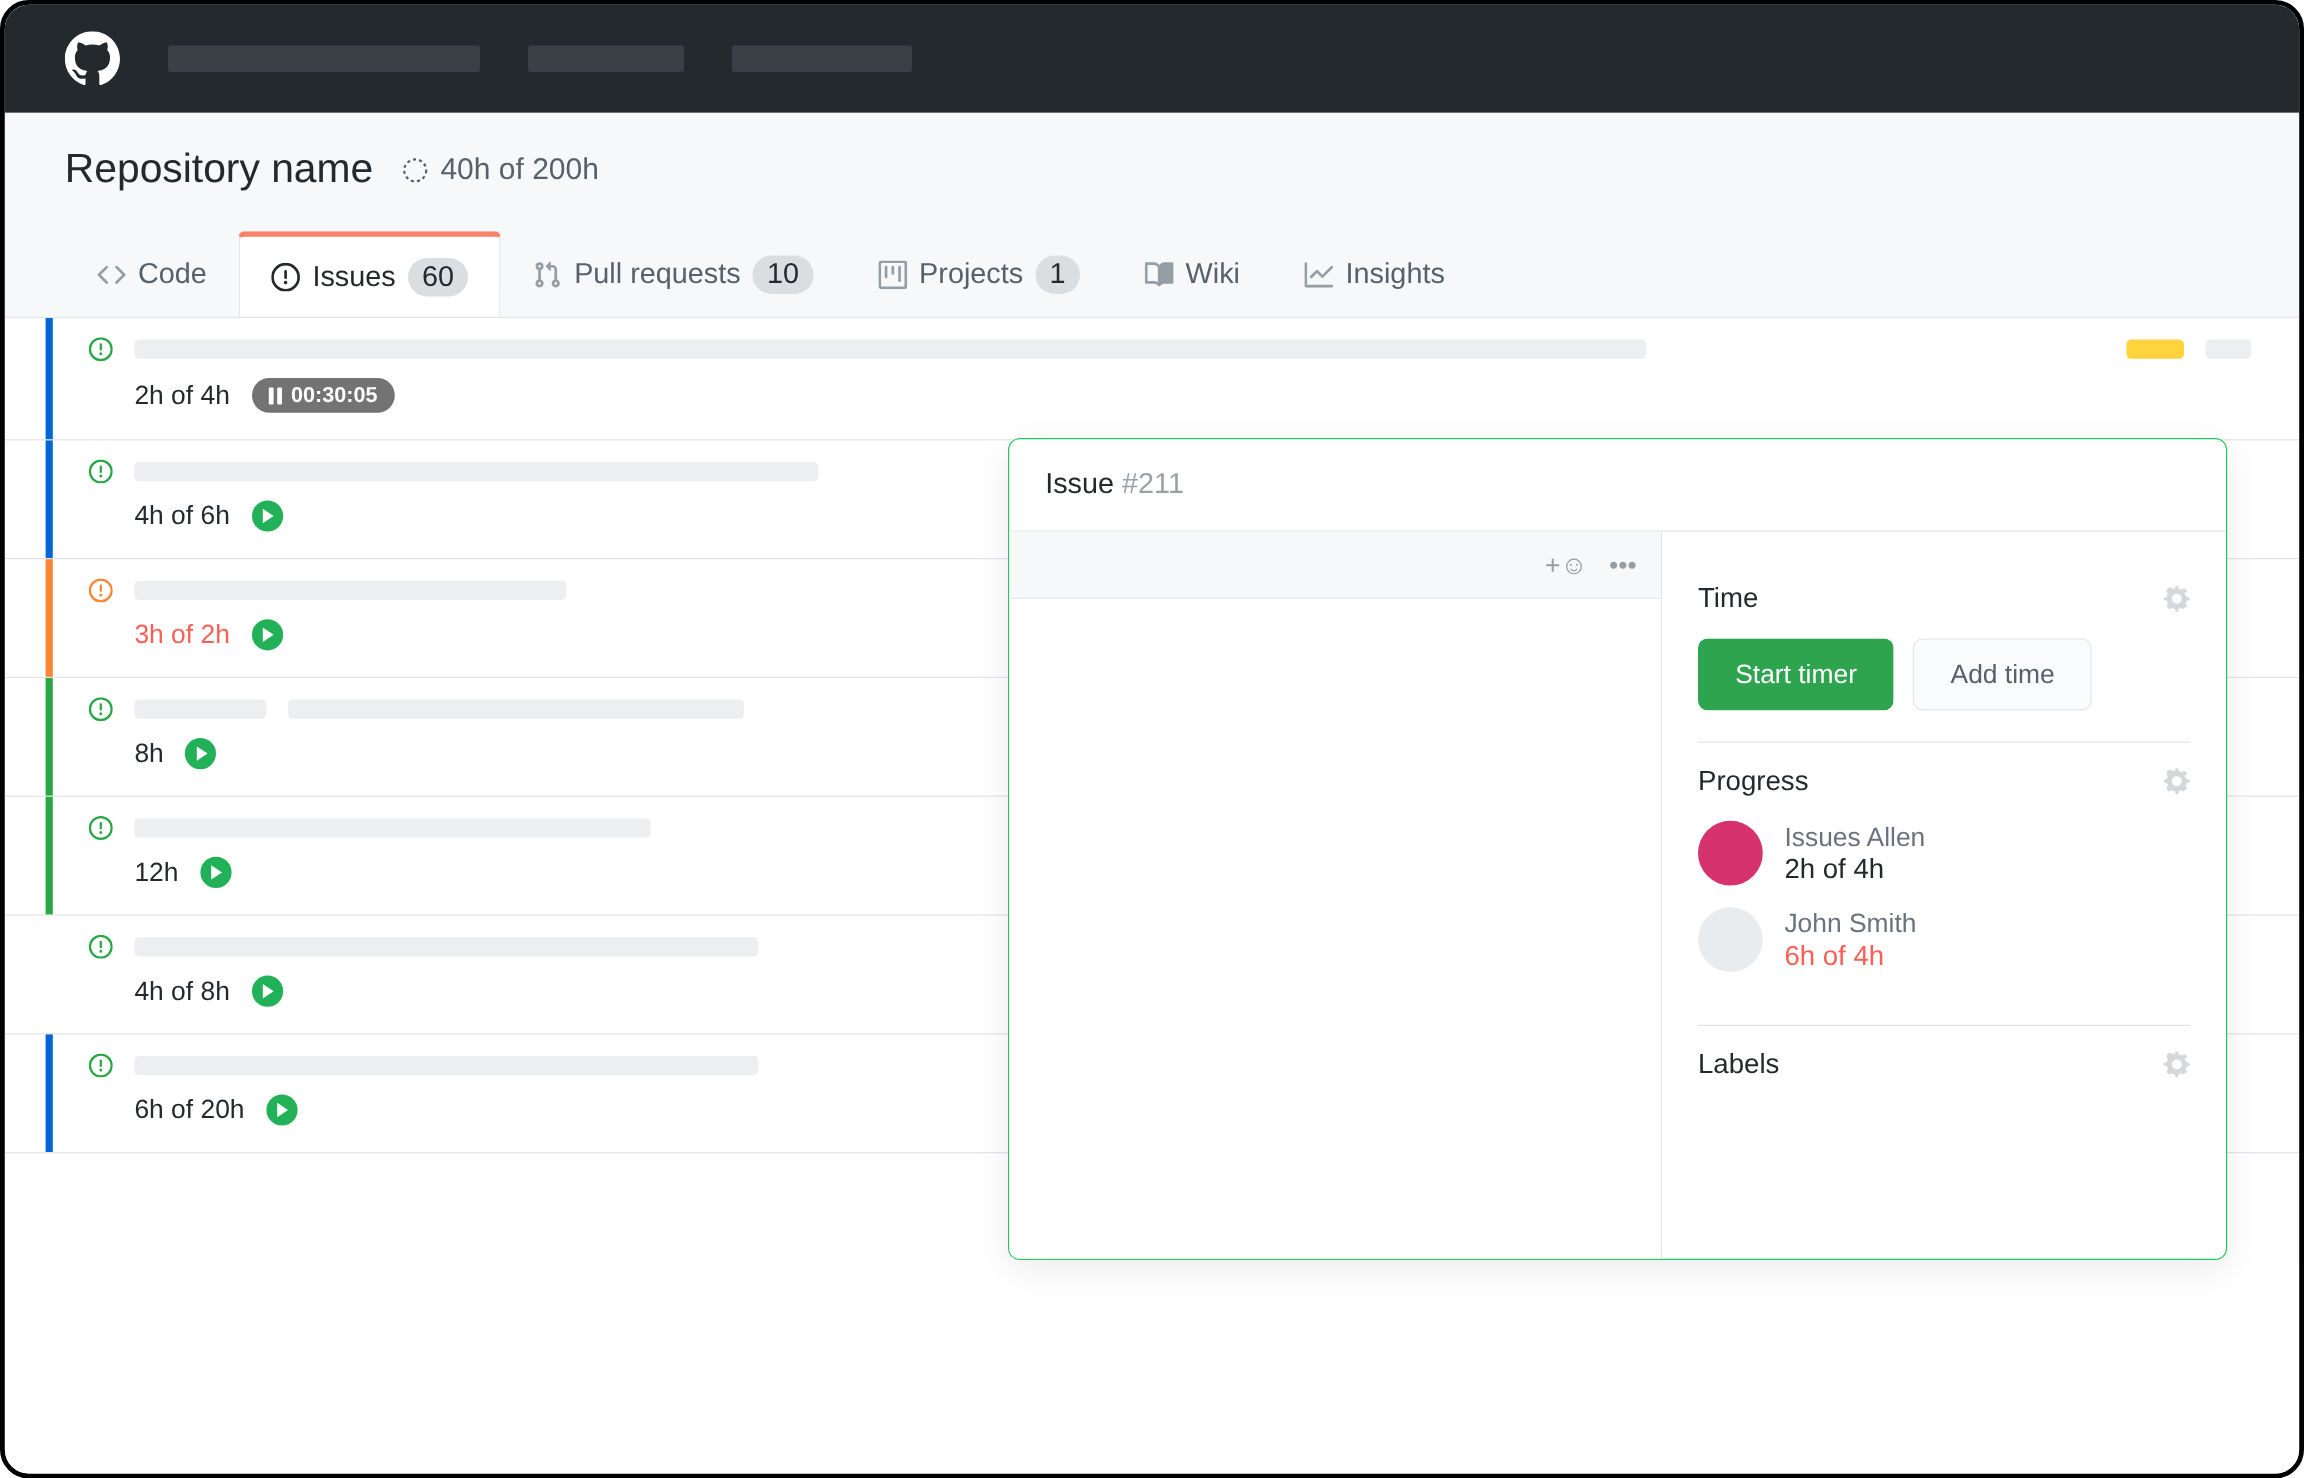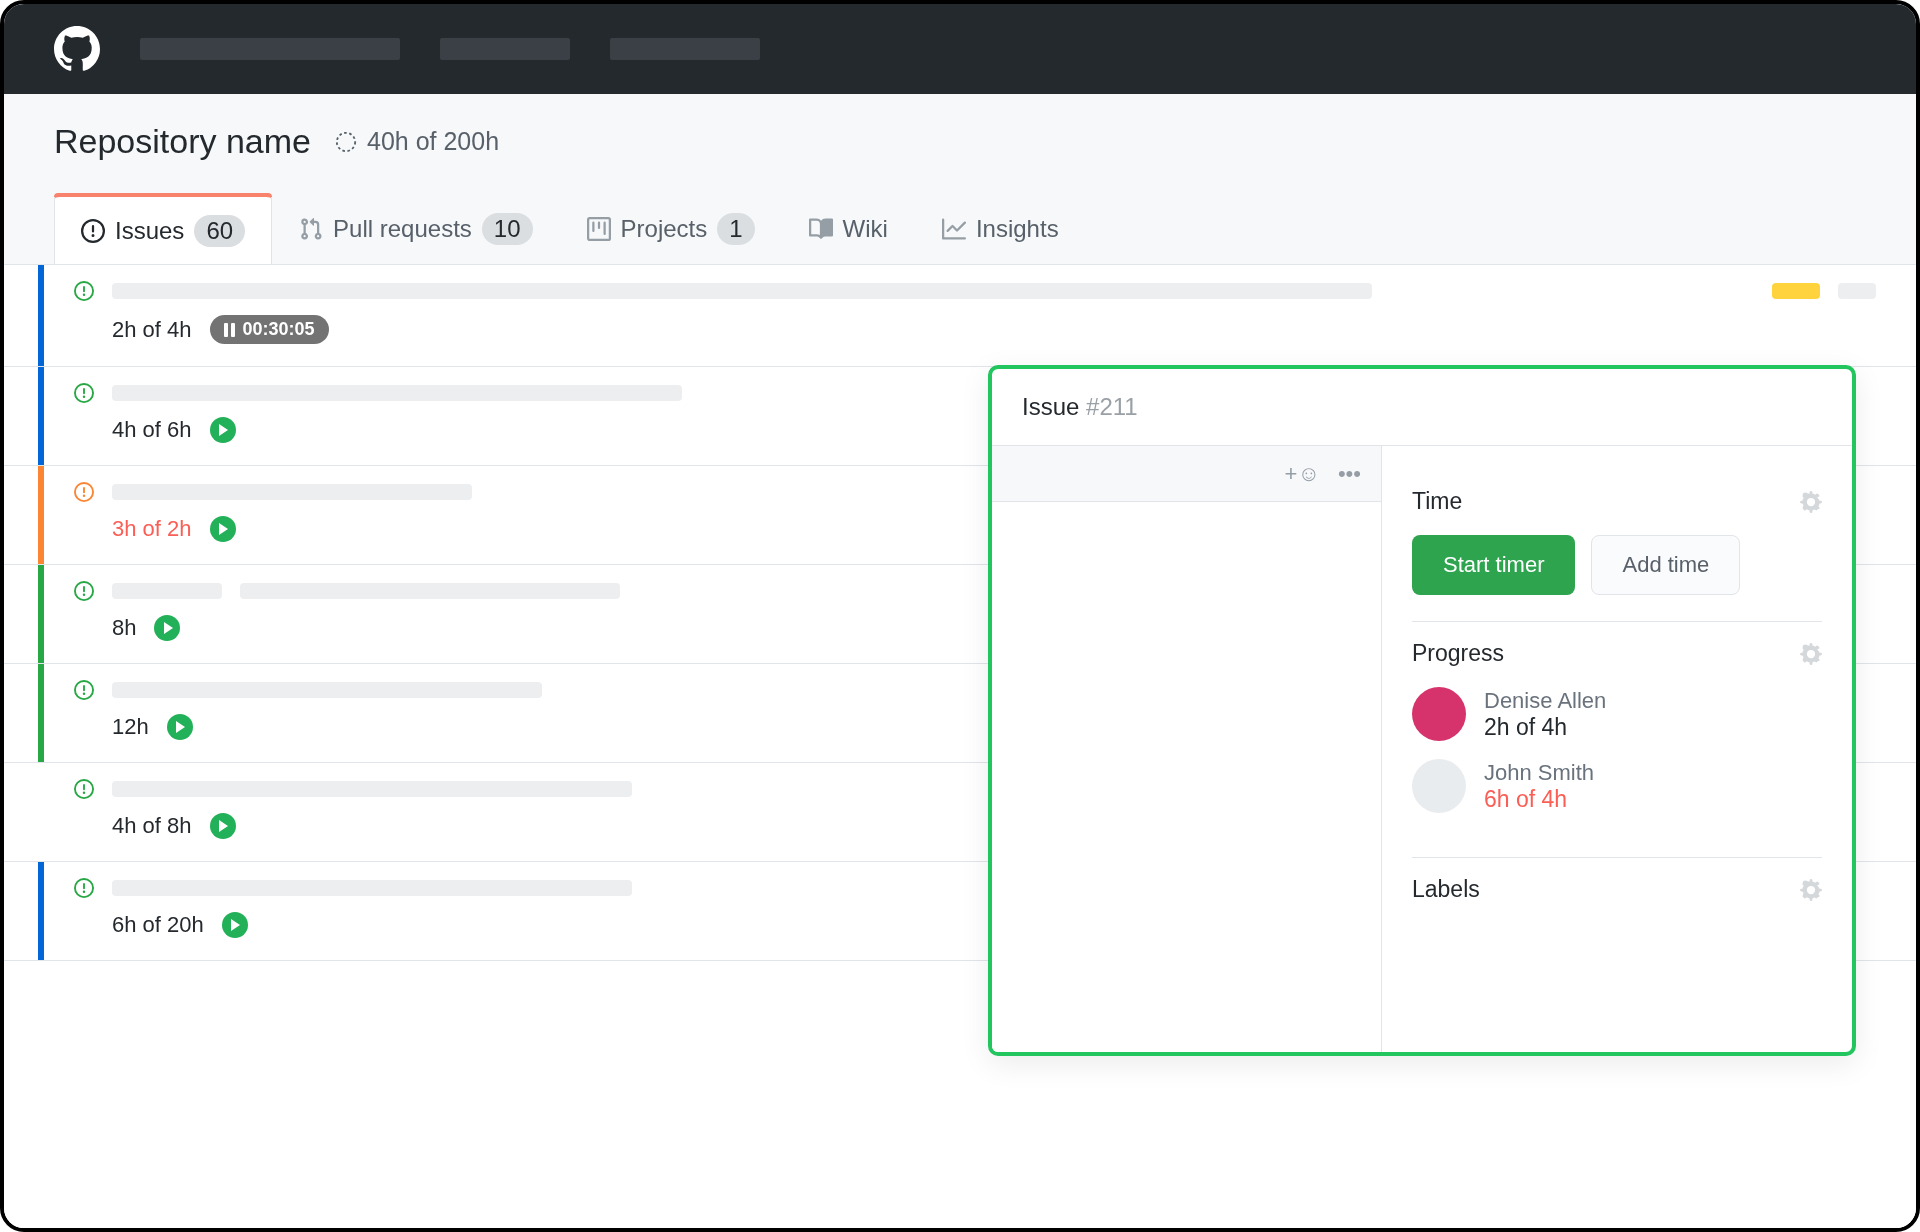--- a/index.html
+++ b/index.html
@@ -33,21 +33,21 @@
   .open-ic.o{color:#fb8532}
   .ph{background:#eceef0;border-radius:4px;height:16px}
   .ph.yl{background:#ffd33d}
   .issue-bot{display:flex;align-items:center;gap:18px;font-size:22px;color:#24292e;padding-left:38px}
   .issue-bot.over{color:#fa5e55}
   .play{width:26px;height:26px;border-radius:50%;background:#22b158;display:flex;align-items:center;justify-content:center;cursor:pointer}
   .play::after{content:"";border-left:9px solid #fff;border-top:6px solid transparent;border-bottom:6px solid transparent;margin-left:2px}
   .timer-badge{background:#737373;color:#fff;border-radius:20px;padding:4px 14px;font-size:18px;font-weight:700;display:flex;align-items:center;gap:8px}
   .pause-ic{display:inline-flex;gap:3px}
   .pause-ic span{width:4px;height:14px;background:#fff;border-radius:1px}
-  .panel{position:absolute;top:100px;right:60px;width:868px;background:#fff;border:4px solid #22c55e;border-radius:10px;box-shadow:0 8px 30px rgba(0,0,0,.08);overflow:hidden}
+  .panel{position:absolute;top:100px;right:60px;width:1016px;background:#fff;border:1px solid #22c55e;border-radius:10px;box-shadow:0 8px 30px rgba(0,0,0,.08);overflow:hidden}
   .panel-head{padding:24px 30px;border-bottom:1px solid #e1e4e8}
   .panel-head .t{font-size:24px;color:#24292e}
   .panel-head .n{color:#9aa0a6}
   .panel-body{display:flex}
   .panel-left{flex:1;border-right:1px solid #e1e4e8}
   .pl-toolbar{height:56px;background:#f6f8fa;border-bottom:1px solid #e1e4e8;display:flex;align-items:center;justify-content:flex-end;gap:18px;padding:0 20px;color:#959da5;font-size:22px}
   .pl-area{height:550px;background:#fff}
   .panel-right{width:470px;padding:24px 30px}
   .pr-sec{border-bottom:1px solid #e1e4e8;padding:18px 0 26px 0}
   .pr-sec:last-child{border-bottom:none}
@@ -83,20 +83,26 @@
     <div class="repo-row">
       <div class="repo-name">Repository name</div>
       <div class="budget">
         <svg width="22" height="22" viewBox="0 0 24 24" fill="none" stroke="#586069" stroke-width="2">
             <circle cx="12" cy="12" r="10" stroke-dasharray="2.8 2.8"></circle>
           </svg>
         <span>40h of 200h</span>
       </div>
     </div>
     <div class="tabs">
+      <div class="tab">
+        <svg viewBox="0 0 16 16">
+            <path d="M4.72 3.22a.75.75 0 011.06 1.06L2.06 8l3.72 3.72a.75.75 0 11-1.06 1.06L.47 8.53a.75.75 0 010-1.06l4.25-4.25zm6.56 0a.75.75 0 10-1.06 1.06L13.94 8l-3.72 3.72a.75.75 0 101.06 1.06l4.25-4.25a.75.75 0 000-1.06l-4.25-4.25z"></path>
+          </svg>
+        <span>Code</span>
+      </div>
       <div class="tab active">
         <svg viewBox="0 0 16 16">
             <path d="M8 0a8 8 0 100 16A8 8 0 008 0zM1.5 8a6.5 6.5 0 1113 0 6.5 6.5 0 01-13 0zM8 4a.75.75 0 01.75.75v3.5a.75.75 0 01-1.5 0v-3.5A.75.75 0 018 4zm0 8a1 1 0 100-2 1 1 0 000 2z"></path>
           </svg>
         <span>Issues</span>
         <span class="count">60</span>
       </div>
       <div class="tab">
         <svg viewBox="0 0 16 16">
             <path d="M7.177 3.073L9.573.677A.25.25 0 0110 .854v4.792a.25.25 0 01-.427.177L7.177 3.427a.25.25 0 010-.354zM3.75 2.5a.75.75 0 100 1.5.75.75 0 000-1.5zm-2.25.75a2.25 2.25 0 113 2.122v5.256a2.251 2.251 0 11-1.5 0V5.372A2.25 2.25 0 011.5 3.25zM11 2.5h-1V4h1a1 1 0 011 1v5.628a2.251 2.251 0 101.5 0V5A2.5 2.5 0 0011 2.5zm1 10.25a.75.75 0 111.5 0 .75.75 0 01-1.5 0zM3.75 12a.75.75 0 100 1.5.75.75 0 000-1.5z"></path>
@@ -286,21 +292,21 @@
             <div class="pr-head">
               <div class="pr-title">Progress</div>
               <svg class="gear" width="22" height="22" viewBox="0 0 16 16" fill="currentColor">
                   <path d="M8 0a1 1 0 01.993.883L9 1v.775a6 6 0 012.147.889l.548-.548a1 1 0 011.32-.083l.094.083.707.707a1 1 0 01.083 1.32l-.83.094-.548.548A6 6 0 0114.225 7H15a1 1 0 01.117 1.993L15 9h-.775a6 6 0 01-.889 2.147l.548.548a1 1 0 01.083 1.32l-.83.094-.707.707a1 1 0 01-1.32.083l-.094-.083-.548-.548A6 6 0 019 14.225V15a1 1 0 01-1.993.117L7 15v-.775a6 6 0 01-2.147-.889l-.548.548a1 1 0 01-1.32.083l-.094-.083-.707-.707a1 1 0 01-.083-1.32l.083-.94.548-.548A6 6 0 011.775 9H1a1 1 0 01-.117-1.993L1 7h.775a6 6 0 01.889-2.147l-.548-.548a1 1 0 01-.083-1.32l.083-.94.707-.707a1 1 0 011.32-.083l.94.083.548.548A6 6 0 017 1.775V1a1 1 0 011-1zm0 5a3 3 0 100 6 3 3 0 000-6z"></path>
                 </svg>
             </div>
             <div id="people">
                 <div class="person">
                   <div class="avatar" style="background: rgb(214, 51, 108);"></div>
                   <div class="person-info">
-                    <div class="name">Denise Allen</div>
+                    <div class="name">Issues Allen</div>
                     <div class="time">2h of 4h</div>
                   </div>
                 </div>
                 <div class="person">
                   <div class="avatar" style="background: rgb(233, 236, 239);"></div>
                   <div class="person-info">
                     <div class="name">John Smith</div>
                     <div class="time over">6h of 4h</div>
                   </div>
                 </div>

